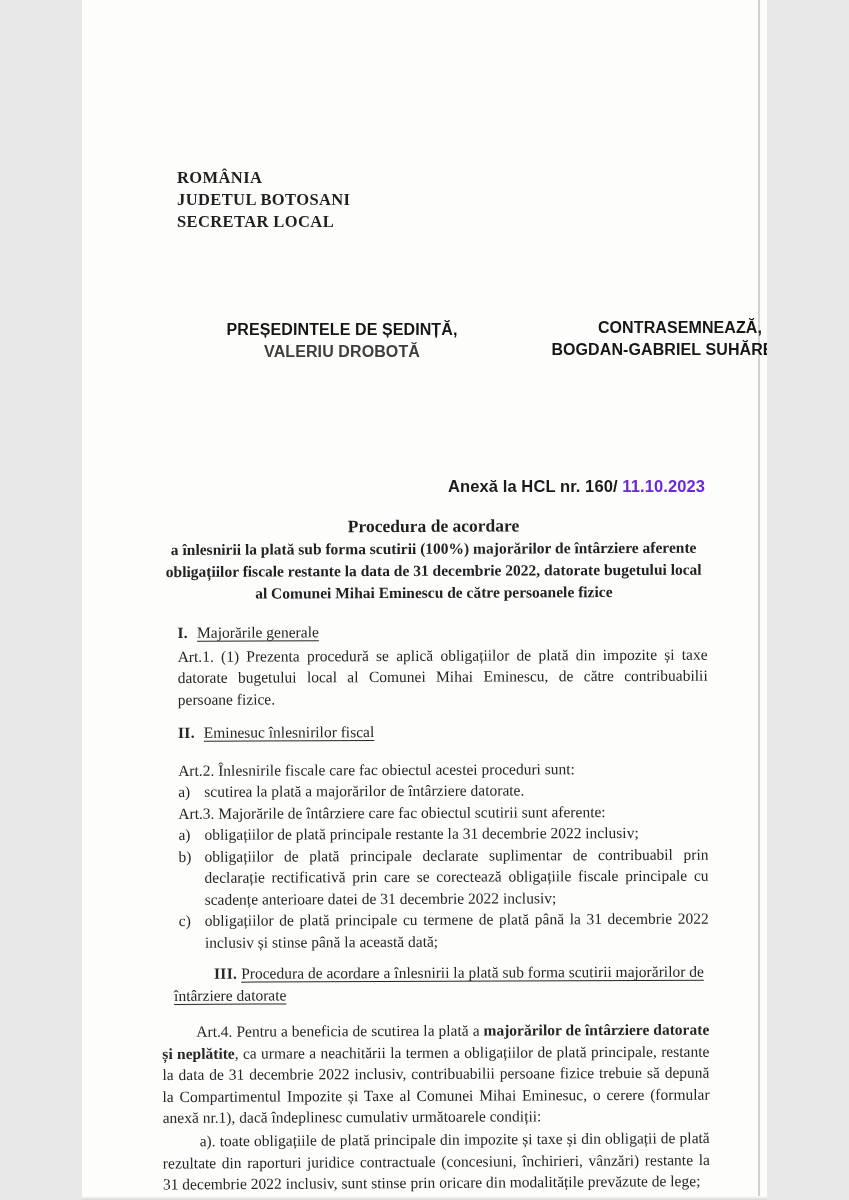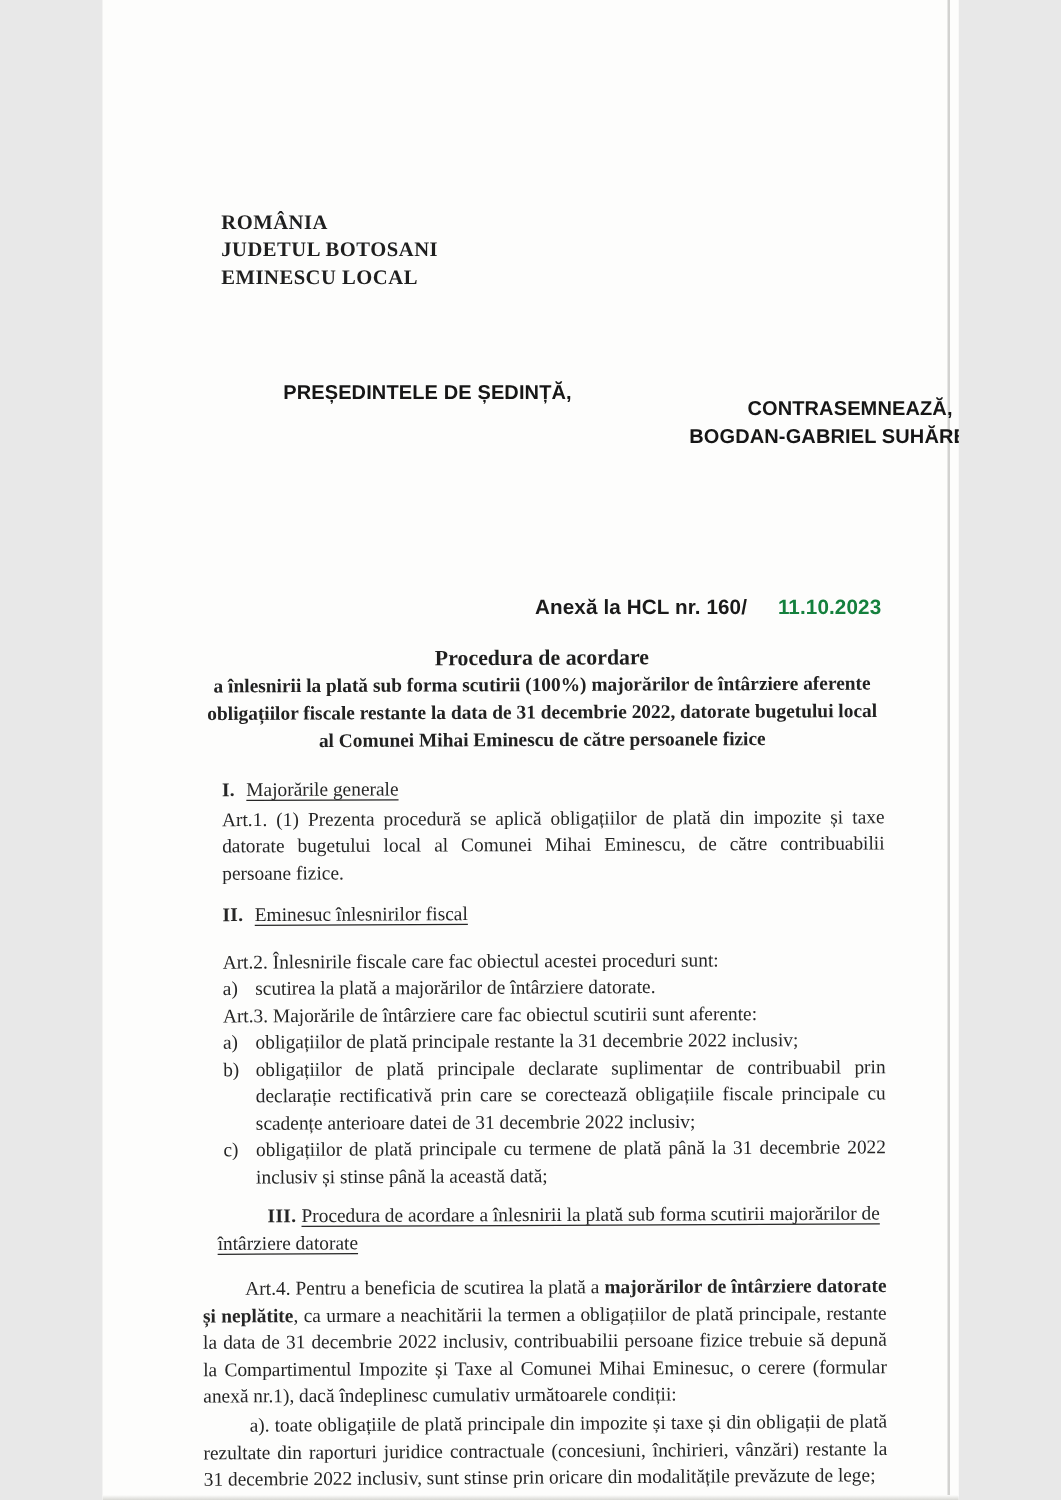--- a/index.html
+++ b/index.html
@@ -17,28 +17,28 @@
   .scan-edge-bottom{position:absolute;left:0;right:0;bottom:0;height:4px;
     background:linear-gradient(#fdfdfc,#d8d8d4);}
   
   .org{position:absolute;left:95px;top:167px;
     font-weight:bold;font-size:16.5px;line-height:22px;letter-spacing:.4px;color:#1f1f1f;}
   .crest{position:absolute;left:687px;top:172px;width:66px;height:94px;}
   
   .sig{position:absolute;text-align:center;
     font-family:"Liberation Sans", sans-serif;font-weight:bold;
     font-size:16px;line-height:22px;color:#161616;letter-spacing:.1px;}
-  .sig.president{left:88px;top:304px;width:344px;}
+  .sig.president{left:88px;top:319px;width:344px;}
   .sig.countersign{left:424px;top:317px;width:348px;}
   .sig .sig-name{color:#3e3e3e;}
   
   .annex{position:absolute;top:477px;right:62px;
     font-family:"Liberation Sans", sans-serif;font-weight:bold;
     font-size:16.5px;color:#1a1a1a;letter-spacing:.1px;}
-  .annex .date{color:#15803d;margin-left:20px;}
+  .annex .date{color:#6d28d9;}
   
   .main{position:absolute;left:78px;right:60px;top:516px;
     font-size:15.5px;line-height:21.5px;
     transform:rotate(-0.25deg);transform-origin:0 0;}
   .doc-title{margin:0;font-size:17.5px;line-height:23px;font-weight:bold;text-align:center;color:#1e1e1e;}
   .doc-subtitle{margin:0;font-size:15.5px;line-height:22px;font-weight:bold;text-align:center;color:#222;}
   .sec-h{margin-top:17px;}
   .sec-h b{letter-spacing:.3px;margin-right:9px;}
   .sec-h u{text-underline-offset:3px;}
   .inset{margin-left:17px;}
@@ -56,21 +56,21 @@
 </head>
 <body>
 
 <div class="page">
   <div class="scan-edge-right"></div>
   <div class="scan-edge-bottom"></div>
 
   <div class="org">
     <div>ROMÂNIA</div>
     <div>JUDETUL BOTOSANI</div>
-    <div>EMINESCU LOCAL</div>
+    <div>SECRETAR LOCAL</div>
   </div>
 
   <div class="crest">
     <svg width="66" height="94" viewBox="0 0 66 94" xmlns="http://www.w3.org/2000/svg">
       <rect x="1" y="1" width="64" height="92" fill="#f8f7f4" stroke="#4a4a4a" stroke-width="1.4"></rect>
       <defs>
         <clipPath id="sh">
             <path d="M11,23 H55 V55 C55,72 46,82 33,88 C20,82 11,72 11,55 Z"></path>
           </clipPath>
         <pattern id="brick" width="14" height="10" patternUnits="userSpaceOnUse">
@@ -108,20 +108,21 @@
 
       <polygon fill="#f3f2ee" points="33,29.5 34.11,33.82 37.95,31.55 35.68,35.39 40,36.5 35.68,37.61 37.95,41.45 34.11,39.18 33,43.5 31.89,39.18 28.05,41.45 30.32,37.61 26,36.5 30.32,35.39 28.05,31.55 31.89,33.82"></polygon>
 
       <path d="M22,48.5 q8,-3.5 11,0 q3,-3.5 11,0 v8 q-8,-2.5 -11,0.5 q-3,-3 -11,-0.5 z" fill="#efeeea" stroke="#c9c7c0" stroke-width="0.6"></path>
       <line x1="33" y1="48.5" x2="33" y2="57" stroke="#9a978f" stroke-width="0.9"></line>
     </svg>
   </div>
 
   <div class="sig president">
     <div>PREȘEDINTELE DE ȘEDINȚĂ,</div>
+    <div class="sig-name">VALERIU DROBOTĂ</div>
   </div>
   <div class="sig countersign">
     <div>CONTRASEMNEAZĂ,</div>
     <div>BOGDAN-GABRIEL SUHĂREANU</div>
   </div>
 
   <div class="annex">
     <span>Anexă la HCL nr. 160/</span>
     <span class="date">11.10.2023</span>
   </div>

